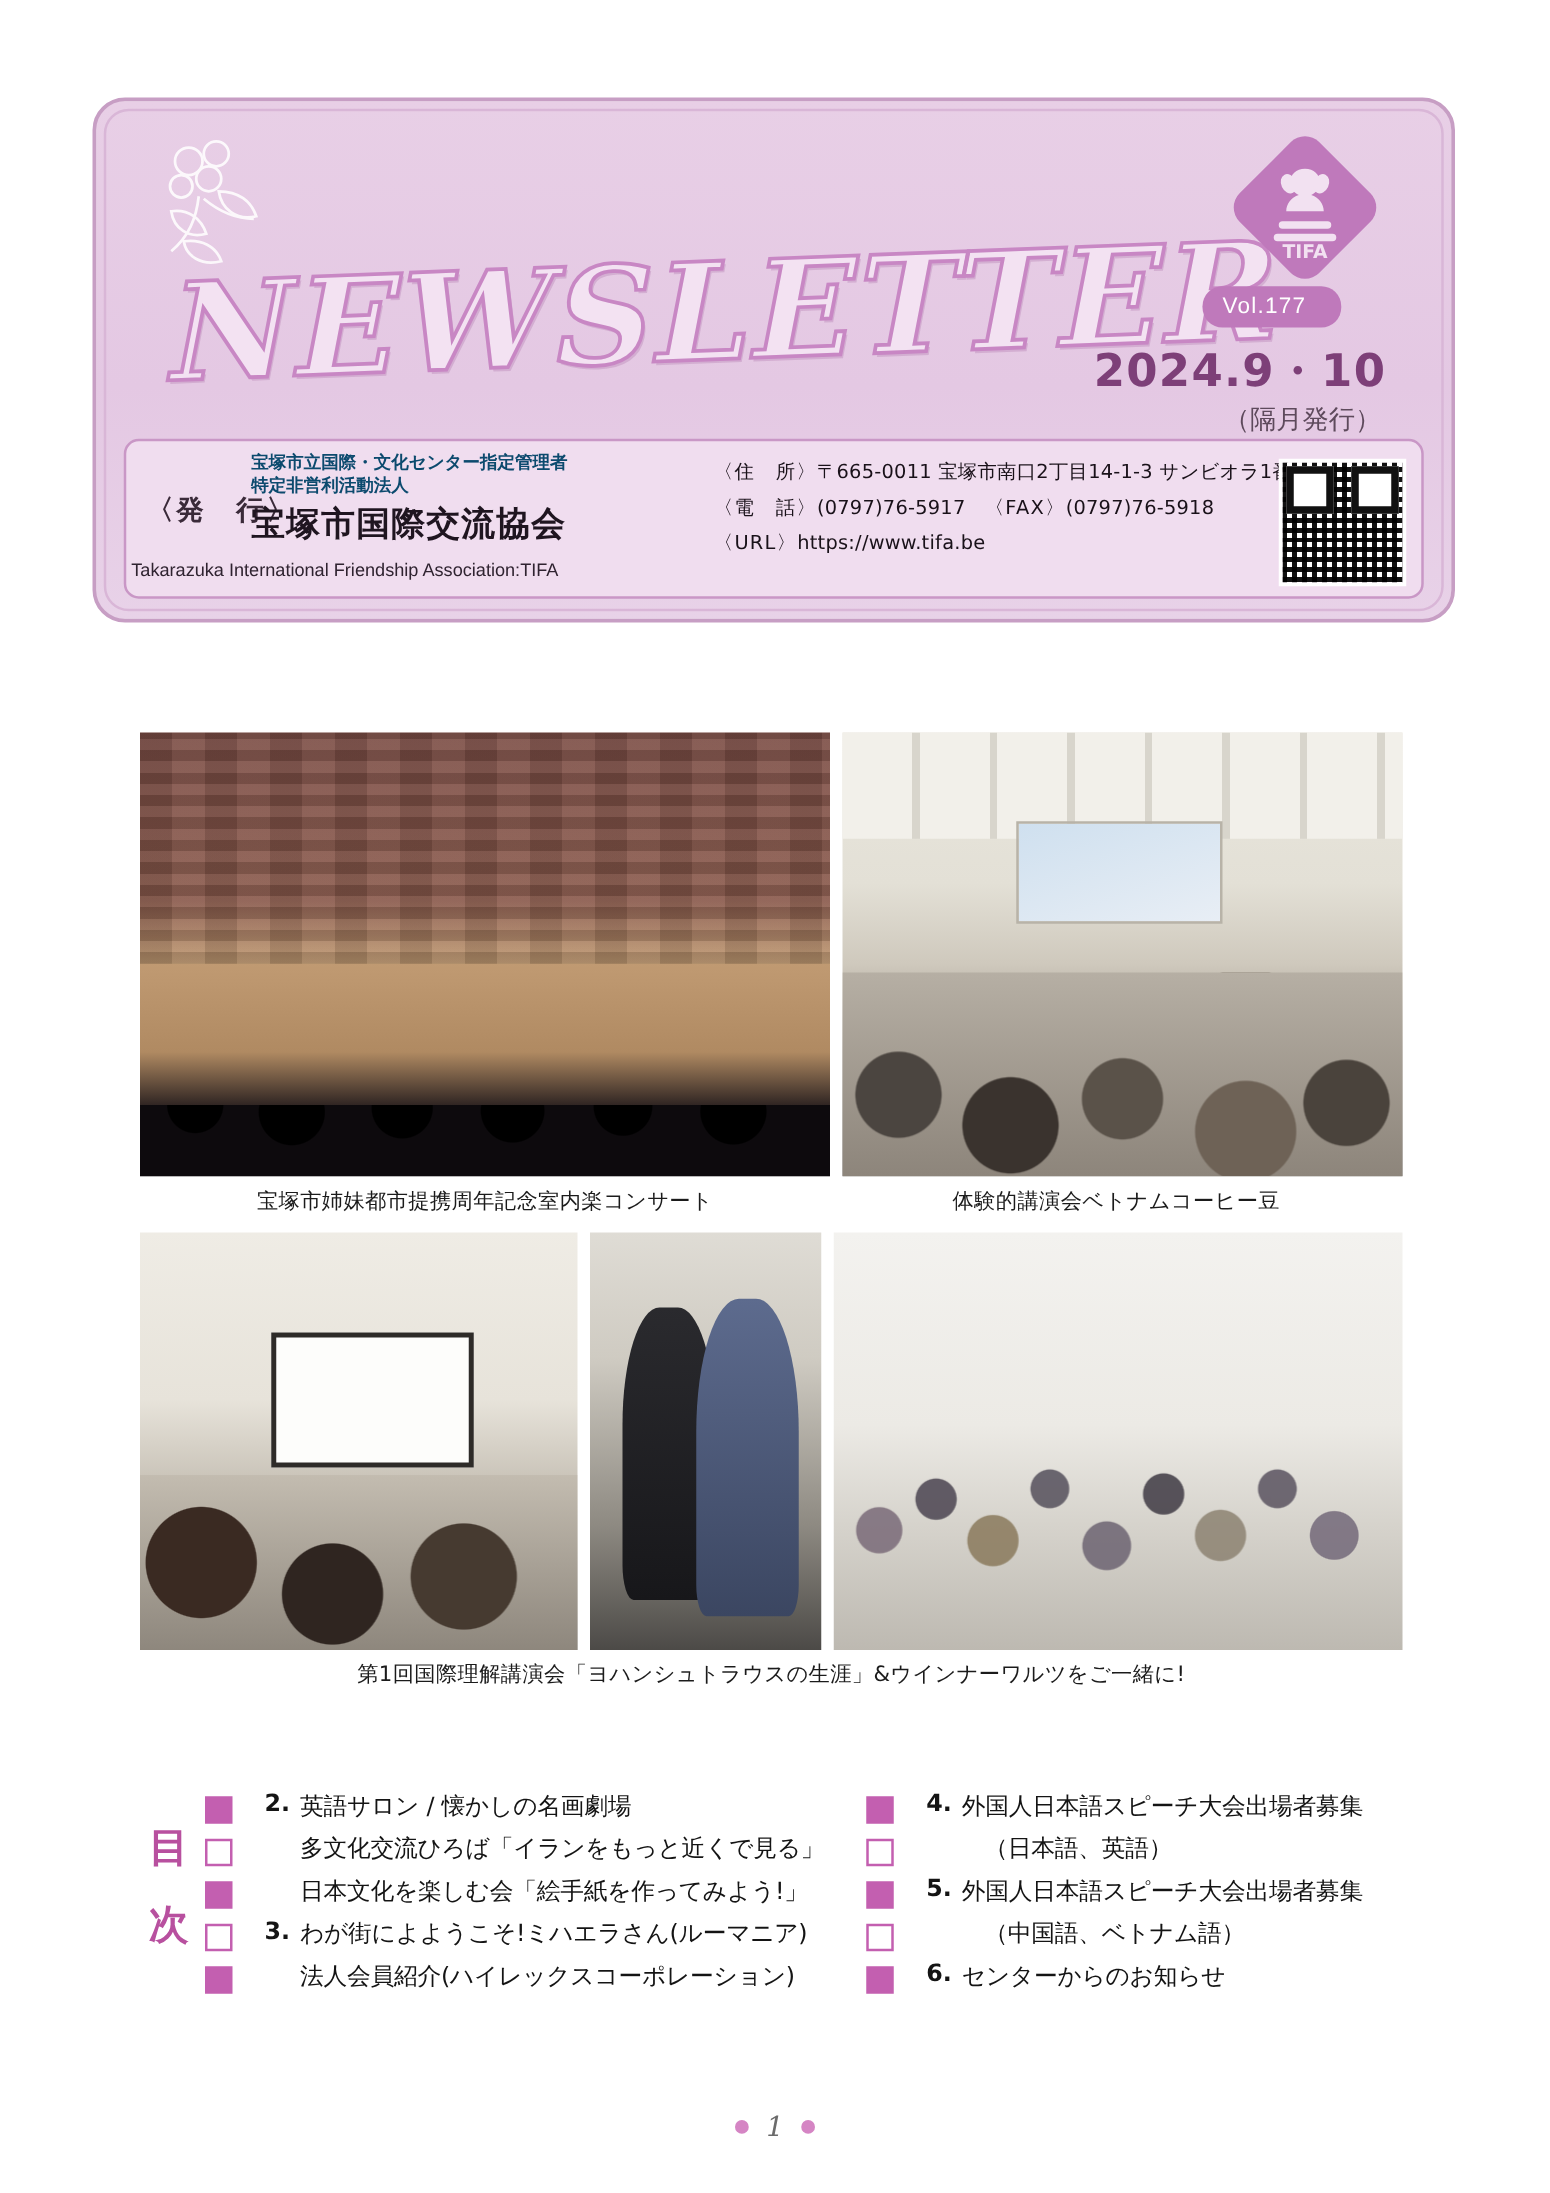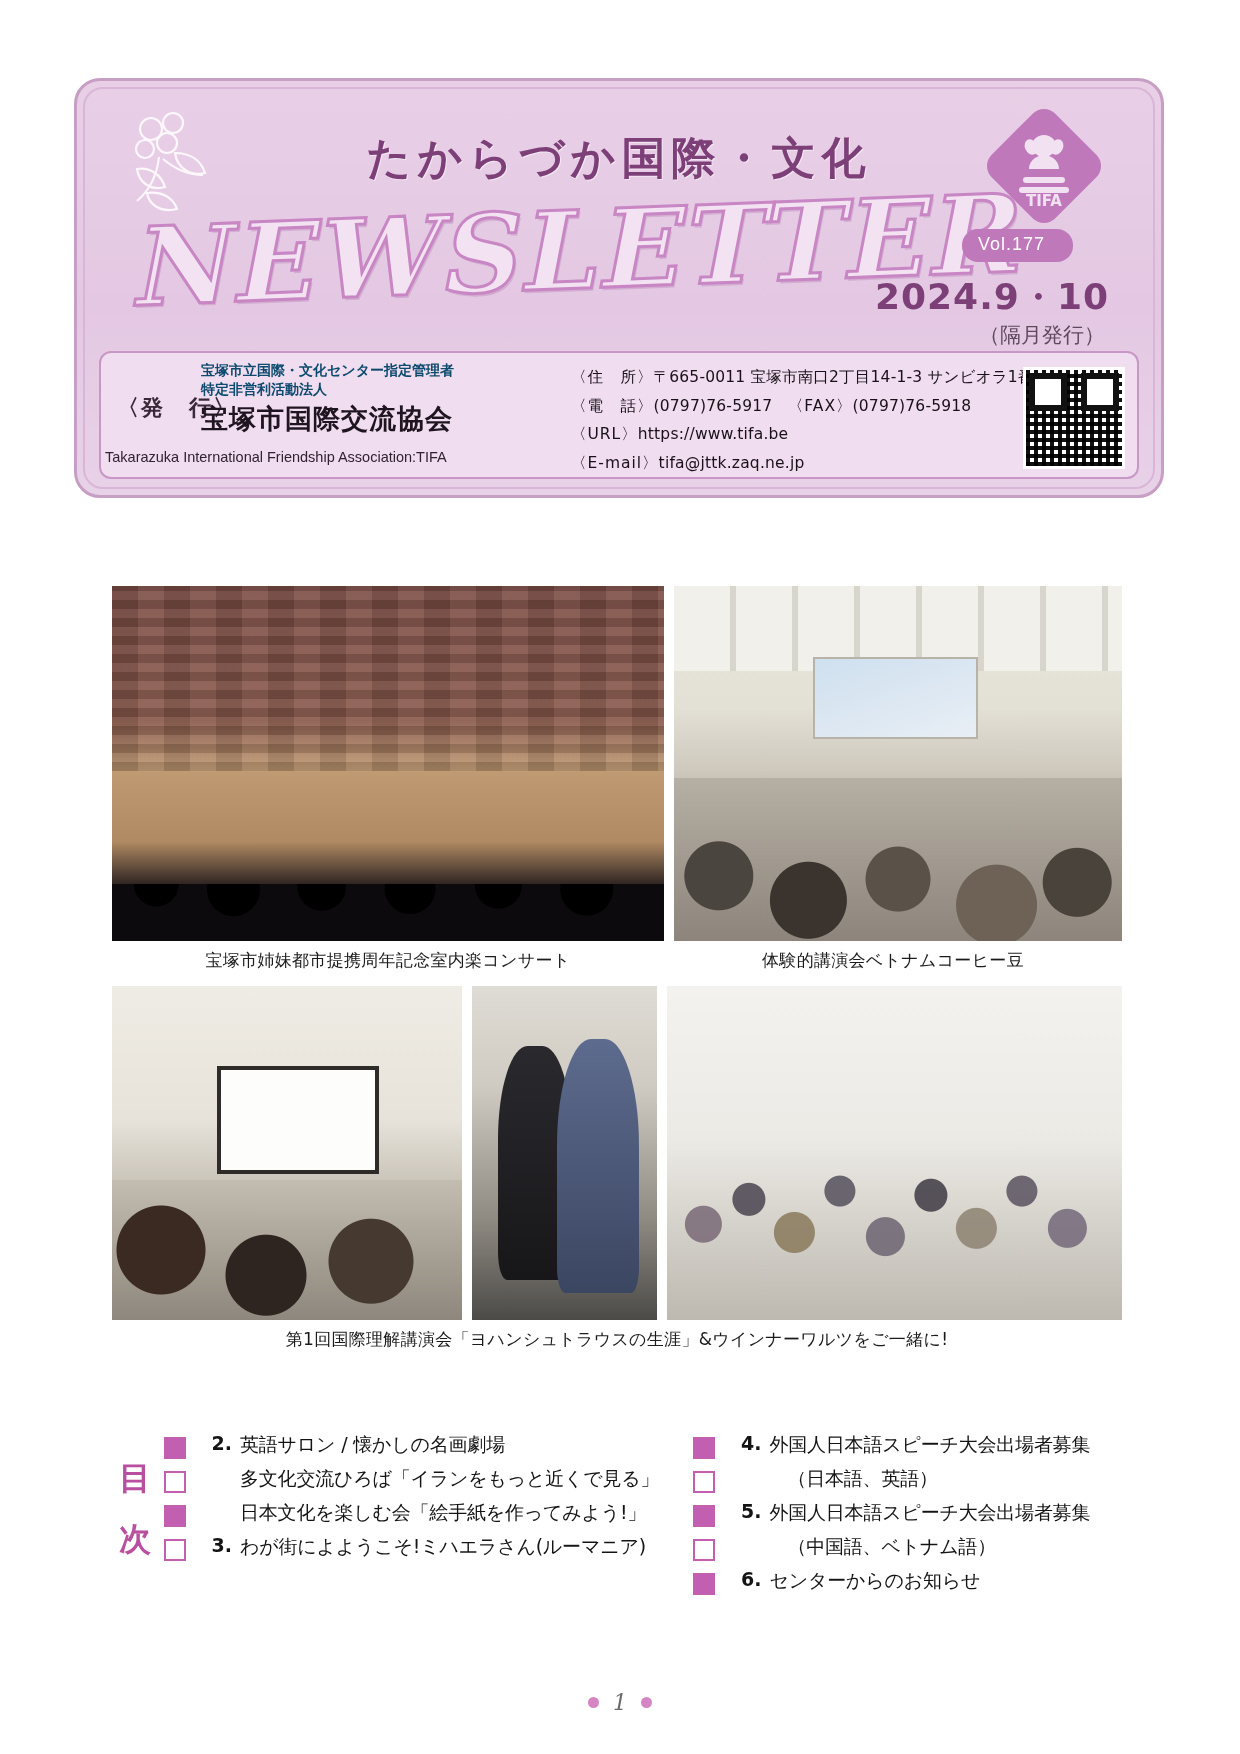--- a/index.html
+++ b/index.html
@@ -374,21 +374,20 @@
       <circle cx="50" cy="34" r="10"></circle>
         <circle cx="28" cy="40" r="9"></circle>
       <path d="M42 48 C40 66 34 80 20 92"></path>
       <path d="M46 50 C58 60 70 66 86 66"></path>
       <path d="M20 60 C34 58 44 66 48 78 C34 82 22 74 20 60Z"></path>
       <path d="M58 44 C74 44 84 52 88 64 C72 68 60 58 58 44Z"></path>
       <path d="M30 84 C44 82 56 88 60 100 C44 104 32 96 30 84Z"></path>
     </g>
   </svg>
 
-  <div class="title-jp">たからづか国際・文化</div>
   <div class="newsletter-word">NEWSLETTER</div>
 
   <svg class="tifa-logo" viewBox="0 0 118 118">
     <rect x="14" y="14" width="90" height="90" rx="16" transform="rotate(45 59 59)" fill="#bf79bb"></rect>
     <g fill="#f2e1f1">
       <path d="M59 28c7 0 12 5 12 11 0 5-3 8-7 10 6 2 10 7 10 13H44c0-6 4-11 10-13-4-2-7-5-7-10 0-6 5-11 12-11z"></path>
       <ellipse cx="46" cy="40" rx="6" ry="8" transform="rotate(-25 46 40)"></ellipse>
       <ellipse cx="72" cy="40" rx="6" ry="8" transform="rotate(25 72 40)"></ellipse>
       <rect x="38" y="70" width="42" height="6" rx="3"></rect>
       <rect x="34" y="80" width="50" height="6" rx="3"></rect>
@@ -413,23 +412,20 @@
       <div>
         <span class="lbl">〈住　所〉</span><span>〒665-0011 宝塚市南口2丁目14-1-3 サンビオラ1番館3F</span>
       </div>
       <div>
         <span class="lbl">〈電　話〉</span><span>(0797)76-5917</span>
         &nbsp;&nbsp;<span class="lbl">〈FAX〉</span><span>(0797)76-5918</span>
       </div>
       <div>
         <span class="lbl">〈URL〉</span><span>https://www.tifa.be</span>
       </div>
-      <div>
-        <span class="lbl">〈E-mail〉</span><span>tifa@jttk.zaq.ne.jp</span>
-      </div>
     </div>
 
     <div class="qr"></div>
   </div>
 </div>
 
 <div class="photos">
 
   <div class="photo-row">
     <div class="photo p1">
@@ -487,20 +483,25 @@
       <div class="toc-line">
         <span class="sq filled"></span>
         <span class="num"></span>
         <span class="txt">日本文化を楽しむ会「絵手紙を作ってみよう!」</span>
       </div>
       <div class="toc-line">
         <span class="sq hollow"></span>
         <span class="num">3.</span>
         <span class="txt">わが街によようこそ!ミハエラさん(ルーマニア)</span>
       </div>
+      <div class="toc-line">
+        <span class="sq filled"></span>
+        <span class="num"></span>
+        <span class="txt">法人会員紹介(ハイレックスコーポレーション)</span>
+      </div>
     </div>
 
     <div class="toc-col">
       <div class="toc-line">
         <span class="sq filled"></span>
         <span class="num">4.</span>
         <span class="txt">外国人日本語スピーチ大会出場者募集</span>
       </div>
       <div class="toc-line">
         <span class="sq hollow"></span>

